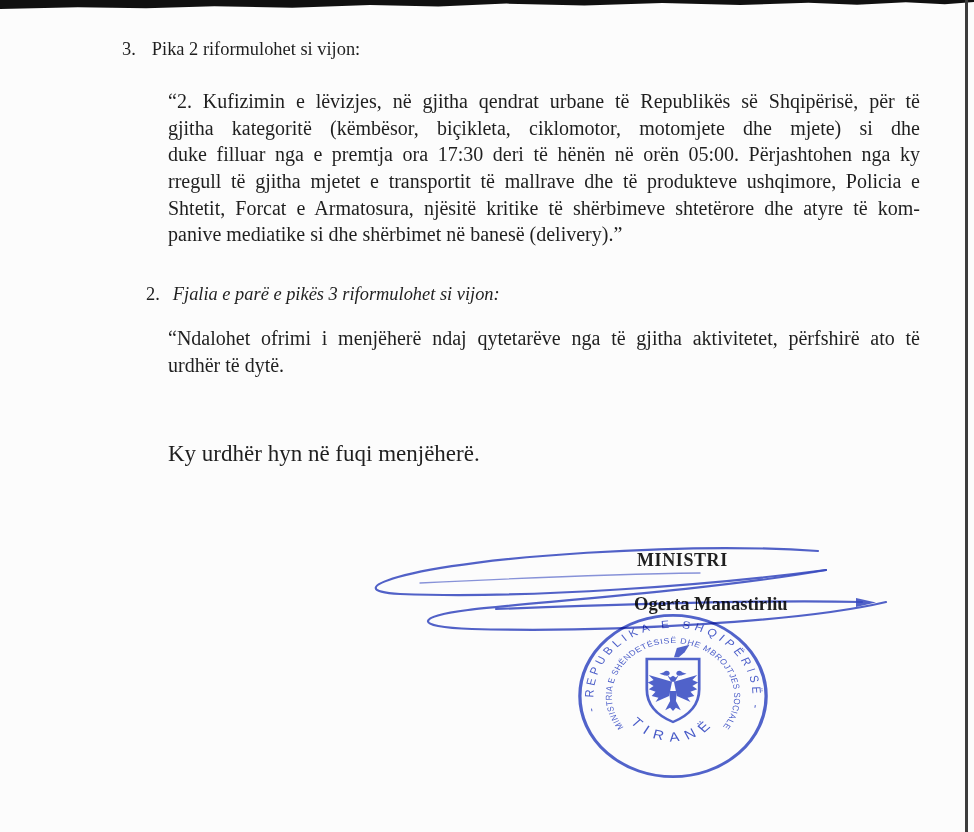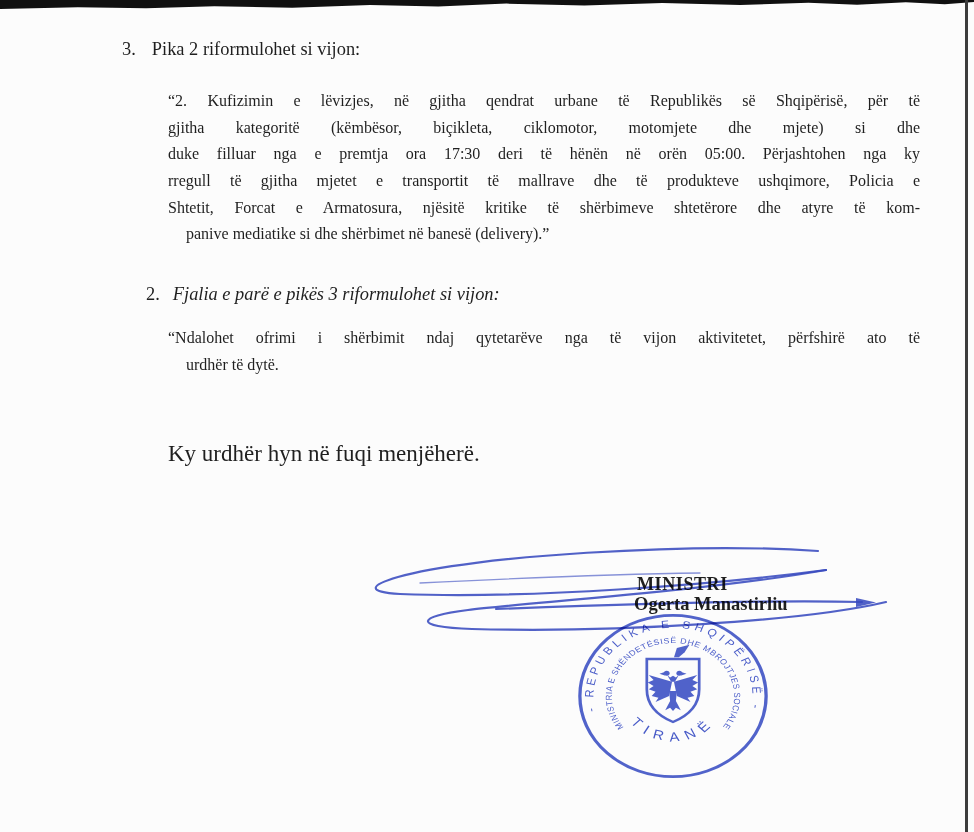--- a/index.html
+++ b/index.html
@@ -14,27 +14,27 @@
     position:absolute; left:0; top:0; width:974px; height:9px; background:#101010;
     clip-path:polygon(0 0,100% 0,100% 22%,97% 48%,93% 26%,88% 52%,83% 30%,76% 56%,
       68% 34%,60% 62%,52% 40%,45% 72%,38% 55%,30% 86%,22% 70%,15% 92%,8% 80%,0 100%);
   }
   .edge-right { position:absolute; top:0; left:965px; width:3px; height:832px; background:#3c3c3c; }
 
   .h-line { position:absolute; font-size:18.4px; white-space:nowrap; }
   .h-line .num { display:inline-block; }
   .h-line .txt { display:inline-block; margin-left:16px; }
 
-  .para { position:absolute; width:752px; font-size:16px; line-height:26.7px; }
+  .para { position:absolute; width:752px; font-size:20px; line-height:26.7px; }
   .jline { text-align:justify; text-align-last:justify; white-space:nowrap; height:26.7px; }
-  .jline.jlast { text-align-last:left;margin-left:18px; }
+  .jline.jlast { text-align-last:left; }
 
   .closing { position:absolute; left:168px; top:441px; font-size:23px; white-space:nowrap; }
 
-  .minister-title { position:absolute; left:637px; top:550px; font-size:18px; font-weight:bold; letter-spacing:.6px; white-space:nowrap;margin-top:24px; }
+  .minister-title { position:absolute; left:637px; top:550px; font-size:18px; font-weight:bold; letter-spacing:.6px; white-space:nowrap; }
   .minister-name  { position:absolute; left:634px; top:594px; font-size:18.5px; font-weight:bold; white-space:nowrap; }
 
   svg.sig   { position:absolute; left:355px; top:538px; mix-blend-mode:multiply; }
   svg.stamp { position:absolute; left:576px; top:612px; mix-blend-mode:multiply; }
   svg.sig path { fill:none; stroke:var(--ink); stroke-width:2.2; stroke-linecap:round; opacity:.88; }
   svg.sig path.thin { stroke-width:1.3; opacity:.6; }
   svg.sig polygon { fill:var(--ink); opacity:.88; }
 
   .stamp-ring   { fill:none; stroke:var(--stamp); stroke-width:3.4; opacity:.9; }
   .stamp-shield { fill:none; stroke:var(--stamp); stroke-width:2.8; opacity:.9; }
@@ -60,21 +60,21 @@
     <div class="jline">rregull të gjitha mjetet e transportit të mallrave dhe të produkteve ushqimore, Policia e</div>
     <div class="jline">Shtetit, Forcat e Armatosura, njësitë kritike të shërbimeve shtetërore dhe atyre të kom-</div>
     <div class="jline jlast">panive mediatike si dhe shërbimet në banesë (delivery).”</div>
   </div>
 
 <div class="h-line" style="left:146px; top:284px;">
   <span class="num">2.</span><span class="txt" style="margin-left:13px;font-style:italic;">Fjalia e parë e pikës 3 riformulohet si vijon:</span>
 </div>
 
 <div class="para" style="left:168px; top:325px;">
-    <div class="jline">“Ndalohet ofrimi i shërbimit ndaj qytetarëve nga të vijon aktivitetet, përfshirë ato të</div>
+    <div class="jline">“Ndalohet ofrimi i menjëherë ndaj qytetarëve nga të gjitha aktivitetet, përfshirë ato të</div>
     <div class="jline jlast">urdhër të dytë.</div>
   </div>
 
 <div class="closing">Ky urdhër hyn në fuqi menjëherë.</div>
 
 <div class="minister-title">MINISTRI</div>
 <div class="minister-name">Ogerta Manastirliu</div>
 
 <svg class="stamp" width="194" height="168" viewBox="-100 -100 200 200" preserveAspectRatio="none">
   <defs>

